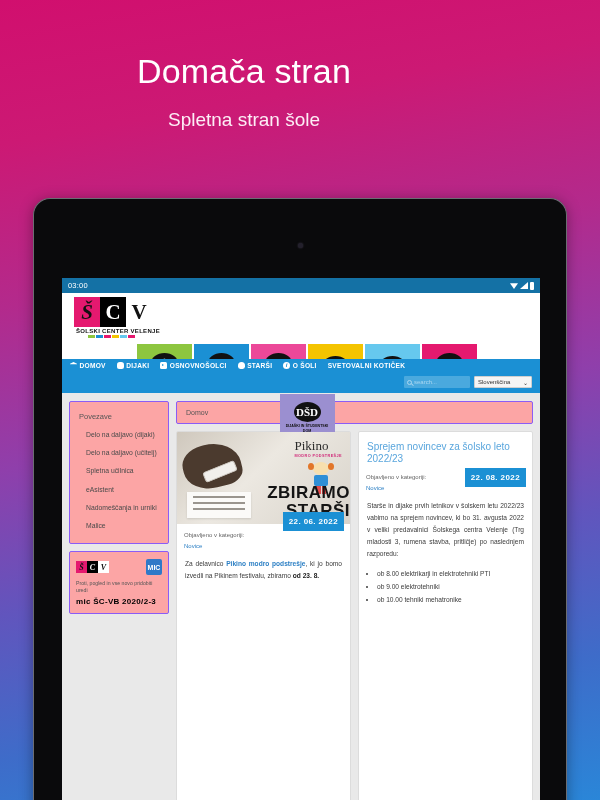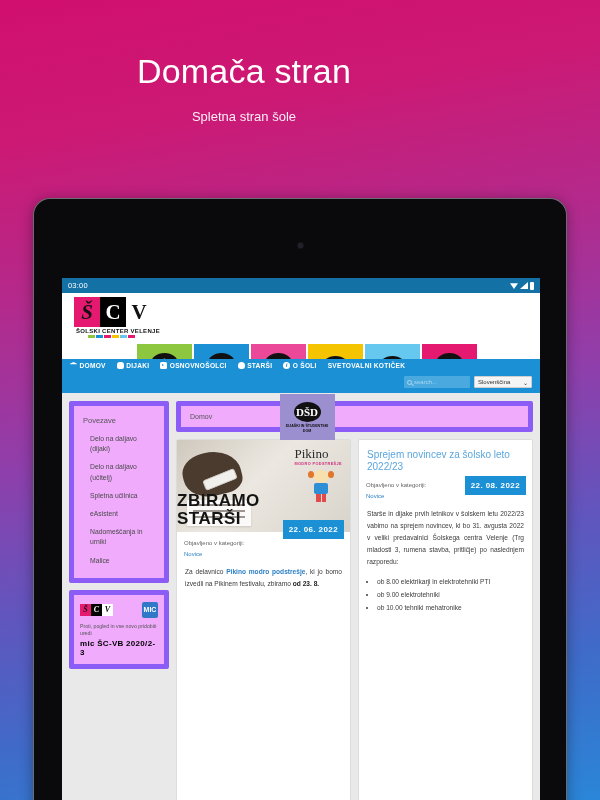--- a/index.html
+++ b/index.html
@@ -10,21 +10,21 @@
     position:relative;
   }
 
   
   .promo { position:absolute; left:0; top:0; width:488px; text-align:center; }
   .promo-title {
     margin-top:52px; font-size:34px; font-weight:400; color:#ffffff;
     letter-spacing:.2px;
   }
   .promo-sub {
-    margin-top:18px; font-size:13px; font-weight:400; color:#fdeef6;
+    margin-top:18px; font-size:19px; font-weight:400; color:#fdeef6;
   }
 
   
   .tablet {
     position:absolute; left:33px; top:198px; width:534px; height:640px;
     background:#0a0a0c; border-radius:17px 17px 0 0;
     border:1px solid #6b6d72; border-bottom:none;
     box-shadow:0 2px 14px rgba(0,0,0,.35);
   }
   .camera {
@@ -105,21 +105,21 @@
   .search-box span { font-size:6px; color:#a9d7f1; }
   .lang-sel { width:58px; height:12px; background:#f5f5f5; border:1px solid #cfcfcf;
               border-radius:1px; display:flex; align-items:center;
               justify-content:space-between; padding:0 3px; font-size:6px; color:#333; }
 
   
   .page { background:#e9e9e9; height:430px; display:flex; gap:7px;
           padding:8px 7px 0 7px; }
   .col-left { width:100px; flex:none; display:flex; flex-direction:column; gap:7px; }
   .col-main { flex:1; display:flex; flex-direction:column; gap:7px; }
-  .card { background:#f0abfc; border:5px solid #8b5cf6; border-radius:2px; }
+  .card { background:#fca5a5; border:1px solid #8b5cf6; border-radius:2px; }
 
   .links-card { padding:10px 9px 12px 9px; }
   .links-title { font-size:7.5px; color:#555; margin-bottom:9px; }
   .links-list { list-style:none; display:flex; flex-direction:column; gap:8px;
                 padding-left:7px; }
   .links-list li { font-size:6.8px; color:#4a4a4a; line-height:1.5; }
 
   .logos-card { padding:7px 6px; }
   .logos-row { display:flex; align-items:center; justify-content:space-between; }
   .mini-logo { display:flex; align-items:flex-end; }
@@ -161,21 +161,21 @@
   .pik-head { width:16px; height:13px; background:#f7dfae; border-radius:50%;
     margin:0 auto; position:relative; }
   .pik-hair { position:absolute; left:-5px; top:1px; width:26px; height:8px; }
   .pik-hair i { position:absolute; width:6px; height:7px; background:#e2762a;
     border-radius:50%; }
   .pik-body { width:14px; height:11px; background:#2f8fd6; margin:0 auto;
     border-radius:2px; }
   .pik-legs { width:10px; height:8px; margin:0 auto;
     background:linear-gradient(90deg,#e34b4b 45%,transparent 45%,transparent 55%,#e34b4b 55%); }
   .poster-cap { position:absolute; left:0; bottom:4px; width:100%;
-    font-size:17px; font-weight:700; color:#141414; text-align:left;
+    font-size:17px; font-weight:700; color:#141414; text-align:right;
     line-height:1.05; letter-spacing:.5px; }
   .date-badge { background:#1b90d4; color:#fff; font-size:8px; font-weight:700;
     padding:2.5px 6px; letter-spacing:.4px; display:inline-block; }
   .art-meta { padding:6px 7px 4px 7px; font-size:6px; color:#666; line-height:1.8;
     position:relative; }
   .art-meta a { color:#2b7fc4; text-decoration:none; display:block; }
   .badge-abs { position:absolute; right:6px; top:-12px; }
   .art-body { padding:2px 8px 7px 8px; font-size:6.6px; color:#3b3b3b;
     line-height:1.85; text-align:justify; }
   .art-body b { color:#222; }

